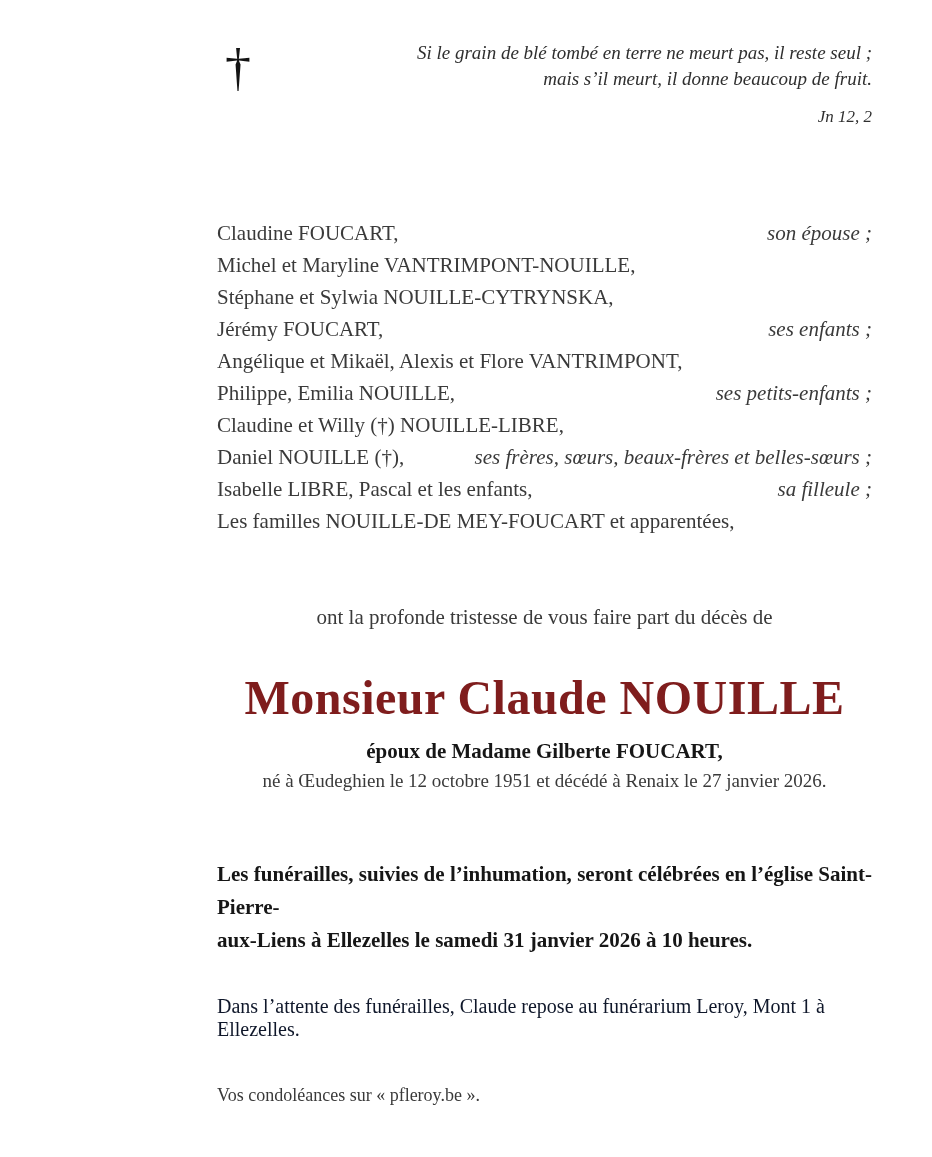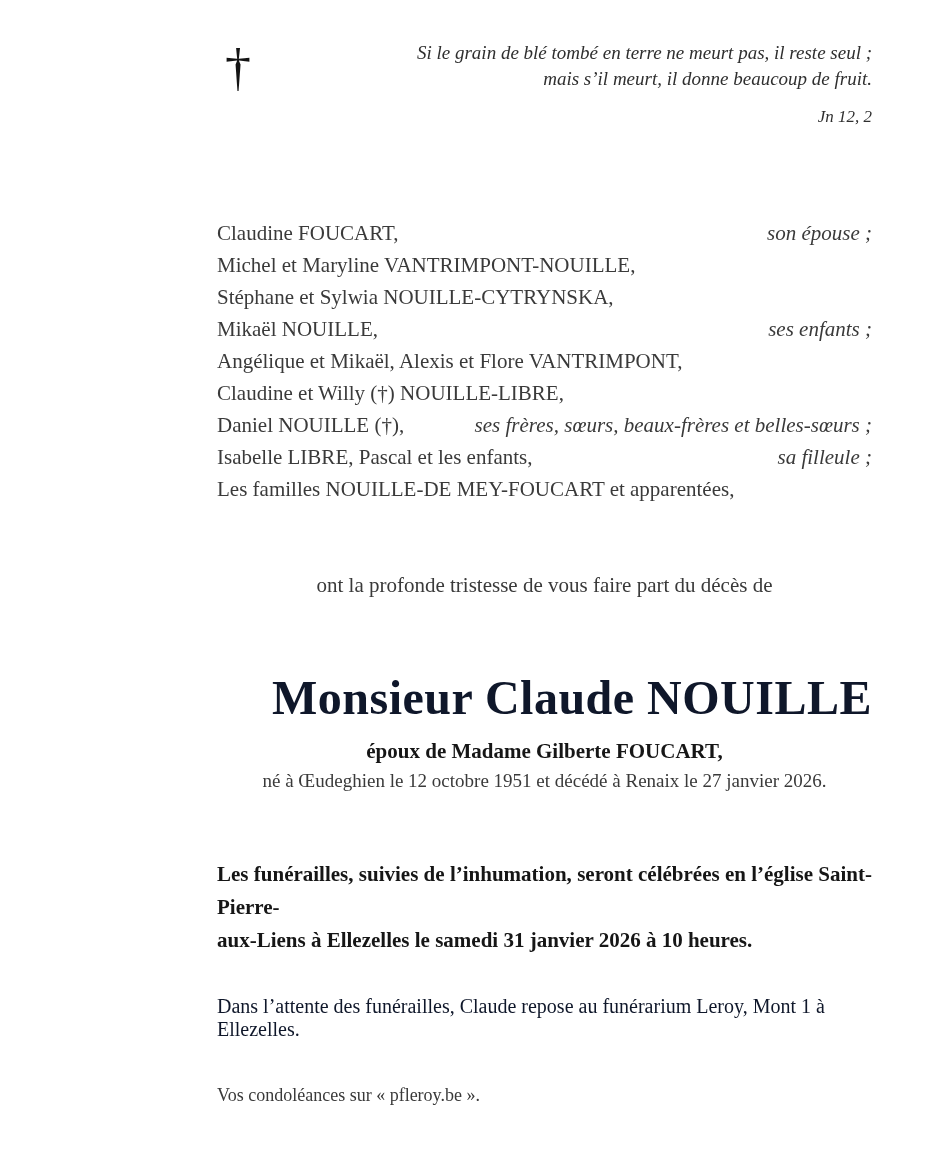--- a/index.html
+++ b/index.html
@@ -64,26 +64,26 @@
   .frole  { text-align: right; font-style: italic; white-space: nowrap; padding-left: 20px; }
   
   .intro {
     margin-top: 68px;
     text-align: center;
     font-size: 21px;
     color: #3a3a3a;
   }
   
   .title {
-    margin-top: 72px;
-    text-align: right;
+    margin-top: 40px;
+    text-align: center;
     font-size: 48px;
     font-weight: bold;
     letter-spacing: 0.5px;
-    color: #0f172a;
+    color: #7f1d1d;
   }
   .spouse {
     margin-top: 14px;
     text-align: center;
     font-size: 21px;
     font-weight: bold;
     color: #161616;
   }
   .life {
     margin-top: 6px;
@@ -139,26 +139,30 @@
       </div>
       <div class="frow">
         <span class="fnames">Michel et Maryline VANTRIMPONT-NOUILLE,</span>
         <span class="frole"></span>
       </div>
       <div class="frow">
         <span class="fnames">Stéphane et Sylwia NOUILLE-CYTRYNSKA,</span>
         <span class="frole"></span>
       </div>
       <div class="frow">
-        <span class="fnames">Mikaël NOUILLE,</span>
+        <span class="fnames">Jérémy FOUCART,</span>
         <span class="frole">ses enfants ;</span>
       </div>
       <div class="frow">
         <span class="fnames">Angélique et Mikaël, Alexis et Flore VANTRIMPONT,</span>
         <span class="frole"></span>
+      </div>
+      <div class="frow">
+        <span class="fnames">Philippe, Emilia NOUILLE,</span>
+        <span class="frole">ses petits-enfants ;</span>
       </div>
       <div class="frow">
         <span class="fnames">Claudine et Willy (†) NOUILLE-LIBRE,</span>
         <span class="frole"></span>
       </div>
       <div class="frow">
         <span class="fnames">Daniel NOUILLE (†),</span>
         <span class="frole">ses frères, sœurs, beaux-frères et belles-sœurs ;</span>
       </div>
       <div class="frow">

